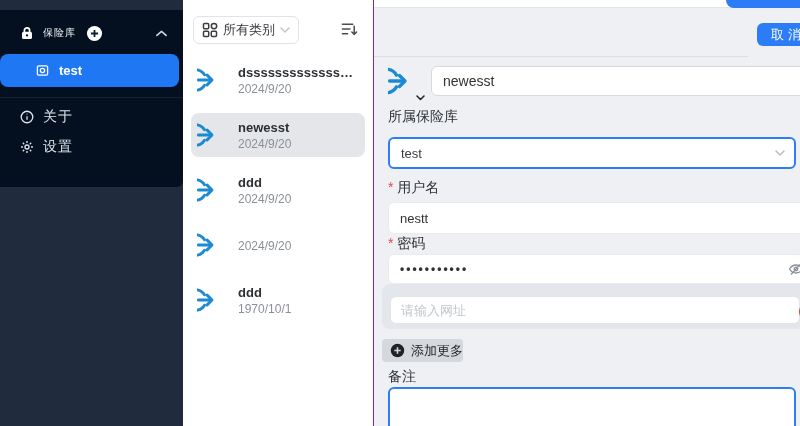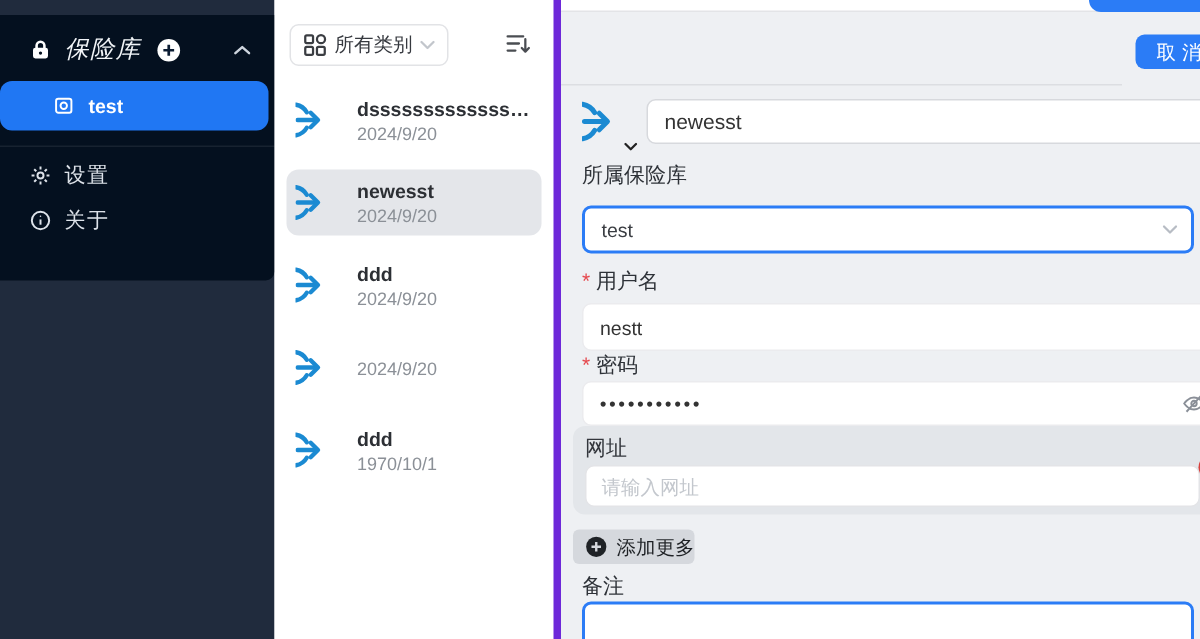--- a/index.html
+++ b/index.html
@@ -3,34 +3,34 @@
 <meta charset="utf-8">
 <style>
   * { margin:0; padding:0; box-sizing:border-box; }
   html,body { width:800px; height:426px; overflow:hidden; }
   body { font-family:"Liberation Sans","DejaVu Sans",sans-serif; background:#eef0f3; position:relative; }
 
   
   .sidebar { position:absolute; left:0; top:0; width:183px; height:426px; background:#202b3d; }
   .sidebar-panel { position:absolute; left:0; top:10px; width:183px; height:177px; background:#04101f; border-radius:0 0 6px 0; padding-top:8px; }
   .vault-header { display:flex; align-items:center; height:30px; padding:0 16px 0 20px; }
-  .vault-header .title { color:#f2f5f8; font-size:16px; margin-left:9px; letter-spacing:1px;font-style:italic; }
+  .vault-header .title { color:#f2f5f8; font-size:10px; margin-left:9px; letter-spacing:1px; }
   .icon-btn { display:inline-flex; align-items:center; justify-content:center; background:none; border:none; cursor:pointer; padding:0; }
   .add-vault { margin-left:10px; }
   .collapse { margin-left:auto; }
   .vault-item { display:flex; align-items:center; height:33px; margin:6px 4px 0 0; padding-left:36px; border-radius:8px; cursor:pointer; }
   .vault-item.selected { background:#2077f3; }
   .vault-item .vlabel { font-size:13px; margin-left:10px; color:#8b95a3; }
   .vault-item.selected .vlabel { color:#ffffff; font-weight:bold; }
   .side-divider { border-top:1px solid rgba(255,255,255,0.08); margin:10px 0 4px; }
   .menu-item { display:flex; align-items:center; height:30px; padding-left:20px; cursor:pointer; }
   .menu-item .mlabel { font-size:14px; color:#dde2e9; margin-left:9px; letter-spacing:1px; }
 
   
-  .listcol { position:absolute; left:183px; top:0; width:191px; height:426px; background:#ffffff; border-right:5px solid #6d28d9; }
+  .listcol { position:absolute; left:183px; top:0; width:191px; height:426px; background:#ffffff; border-right:1px solid #6d28d9; }
   .filter-btn { display:inline-flex; align-items:center; gap:5px; margin:16px 0 0 10px; padding:4px 8px; background:#fff; border:1px solid #e2e3e6; border-radius:6px; font-size:13px; color:#36393f; cursor:pointer; }
   .sort-btn { position:absolute; right:15px; top:21px; }
   .entry-list { margin-top:14px; }
   .entry-row { display:flex; align-items:center; gap:11px; height:44px; margin:0 8px 11px 8px; padding:0 6px; border-radius:8px; cursor:pointer; }
   .entry-row.selected { background:#e4e6ea; }
   .entry-texts { min-width:0; flex:1; }
   .entry-title { font-size:13px; font-weight:bold; color:#2c2f34; white-space:nowrap; overflow:hidden; text-overflow:ellipsis; }
   .entry-date { font-size:12px; color:#8b9097; margin-top:2px; }
 
   
@@ -103,36 +103,36 @@
       </span>
       <span class="vlabel">test</span>
     </div>
 
 
     <div class="side-divider"></div>
 
     <div class="menu-item">
       <span>
         <svg width="14" height="14" viewBox="0 0 16 16" stroke="#dde2e9" fill="none" stroke-width="1.5">
-            <circle cx="8" cy="8" r="2.3"></circle>
-            <path d="M8 1.2v2.2M8 12.6v2.2M1.2 8h2.2M12.6 8h2.2M3.2 3.2l1.6 1.6M11.2 11.2l1.6 1.6M12.8 3.2l-1.6 1.6M4.8 11.2l-1.6 1.6"></path>
-          </svg>
-      </span>
-      <span class="mlabel">设置</span>
-    </div>
-
-    <div class="menu-item">
-      <span>
-        <svg width="14" height="14" viewBox="0 0 16 16" stroke="#dde2e9" fill="none" stroke-width="1.5">
             <circle cx="8" cy="8" r="6.6"></circle>
             <path d="M8 7.2v4"></path>
             <circle cx="8" cy="4.7" r="0.6" fill="#dde2e9" stroke="none"></circle>
           </svg>
       </span>
       <span class="mlabel">关于</span>
+    </div>
+
+    <div class="menu-item">
+      <span>
+        <svg width="14" height="14" viewBox="0 0 16 16" stroke="#dde2e9" fill="none" stroke-width="1.5">
+            <circle cx="8" cy="8" r="2.3"></circle>
+            <path d="M8 1.2v2.2M8 12.6v2.2M1.2 8h2.2M12.6 8h2.2M3.2 3.2l1.6 1.6M11.2 11.2l1.6 1.6M12.8 3.2l-1.6 1.6M4.8 11.2l-1.6 1.6"></path>
+          </svg>
+      </span>
+      <span class="mlabel">设置</span>
     </div>
   </div>
 </div>
 
 <div class="listcol">
   <button class="filter-btn">
     <span>
       <svg width="16" height="16" viewBox="0 0 16 16" stroke="#3a3d42" fill="none" stroke-width="1.5">
           <rect x="1.5" y="1.5" width="5.2" height="5.2" rx="1"></rect>
           <circle cx="12" cy="4.1" r="2.7"></circle>
@@ -274,21 +274,20 @@
           <svg width="16" height="16" viewBox="0 0 16 16" stroke="#8a8f98" fill="none" stroke-width="1.3">
               <path d="M1.5 8s2.6-4 6.5-4 6.5 4 6.5 4-2.6 4-6.5 4S1.5 8 1.5 8z"></path>
               <circle cx="8" cy="8" r="1.8"></circle>
               <path d="M3 13.5 13 2.5"></path>
             </svg>
         </span>
       </button>
     </div>
 
     <div class="url-group">
-      <div class="f-label">网址</div>
       <input class="url-input" type="text" placeholder="请输入网址" style="">
       <button class="remove-url">
         
       </button>
     </div>
 
     <button class="add-more">
       <span>
         <svg width="15" height="15" viewBox="0 0 16 16">
             <circle cx="8" cy="8" r="7.2" fill="#1f2226"></circle>

